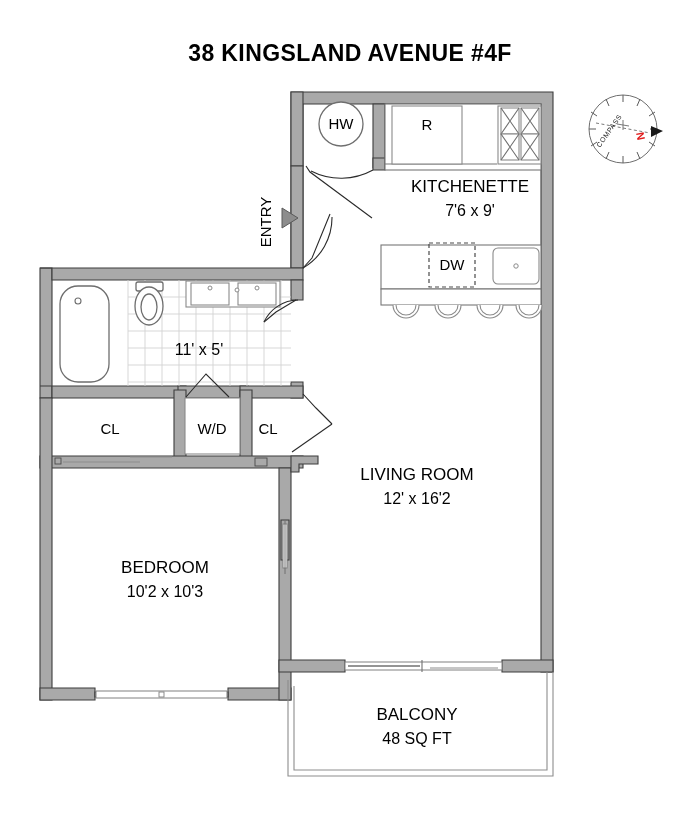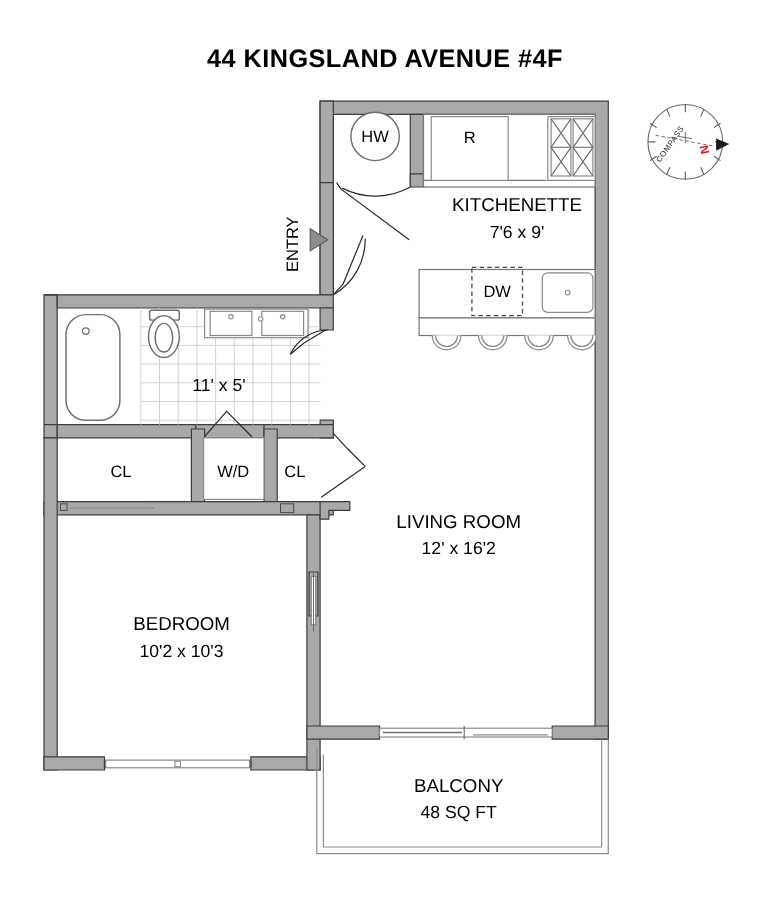--- a/index.html
+++ b/index.html
@@ -87,21 +87,21 @@
     font-size: 11px;
     font-weight: bold;
     fill: #e01b1b;
   }
 </style>
 </head>
 <body>
 
 <div id="plan-root">
 
-  <div id="page-title">44 KINGSLAND AVENUE #4F</div>
+  <div id="page-title">38 KINGSLAND AVENUE #4F</div>
 
   <svg id="floorplan" viewBox="0 0 700 826">
 
     <g>
 
       <path class="wall" d="M 291,92
            L 553,92
            L 553,672
            L 541,672
            L 541,104

